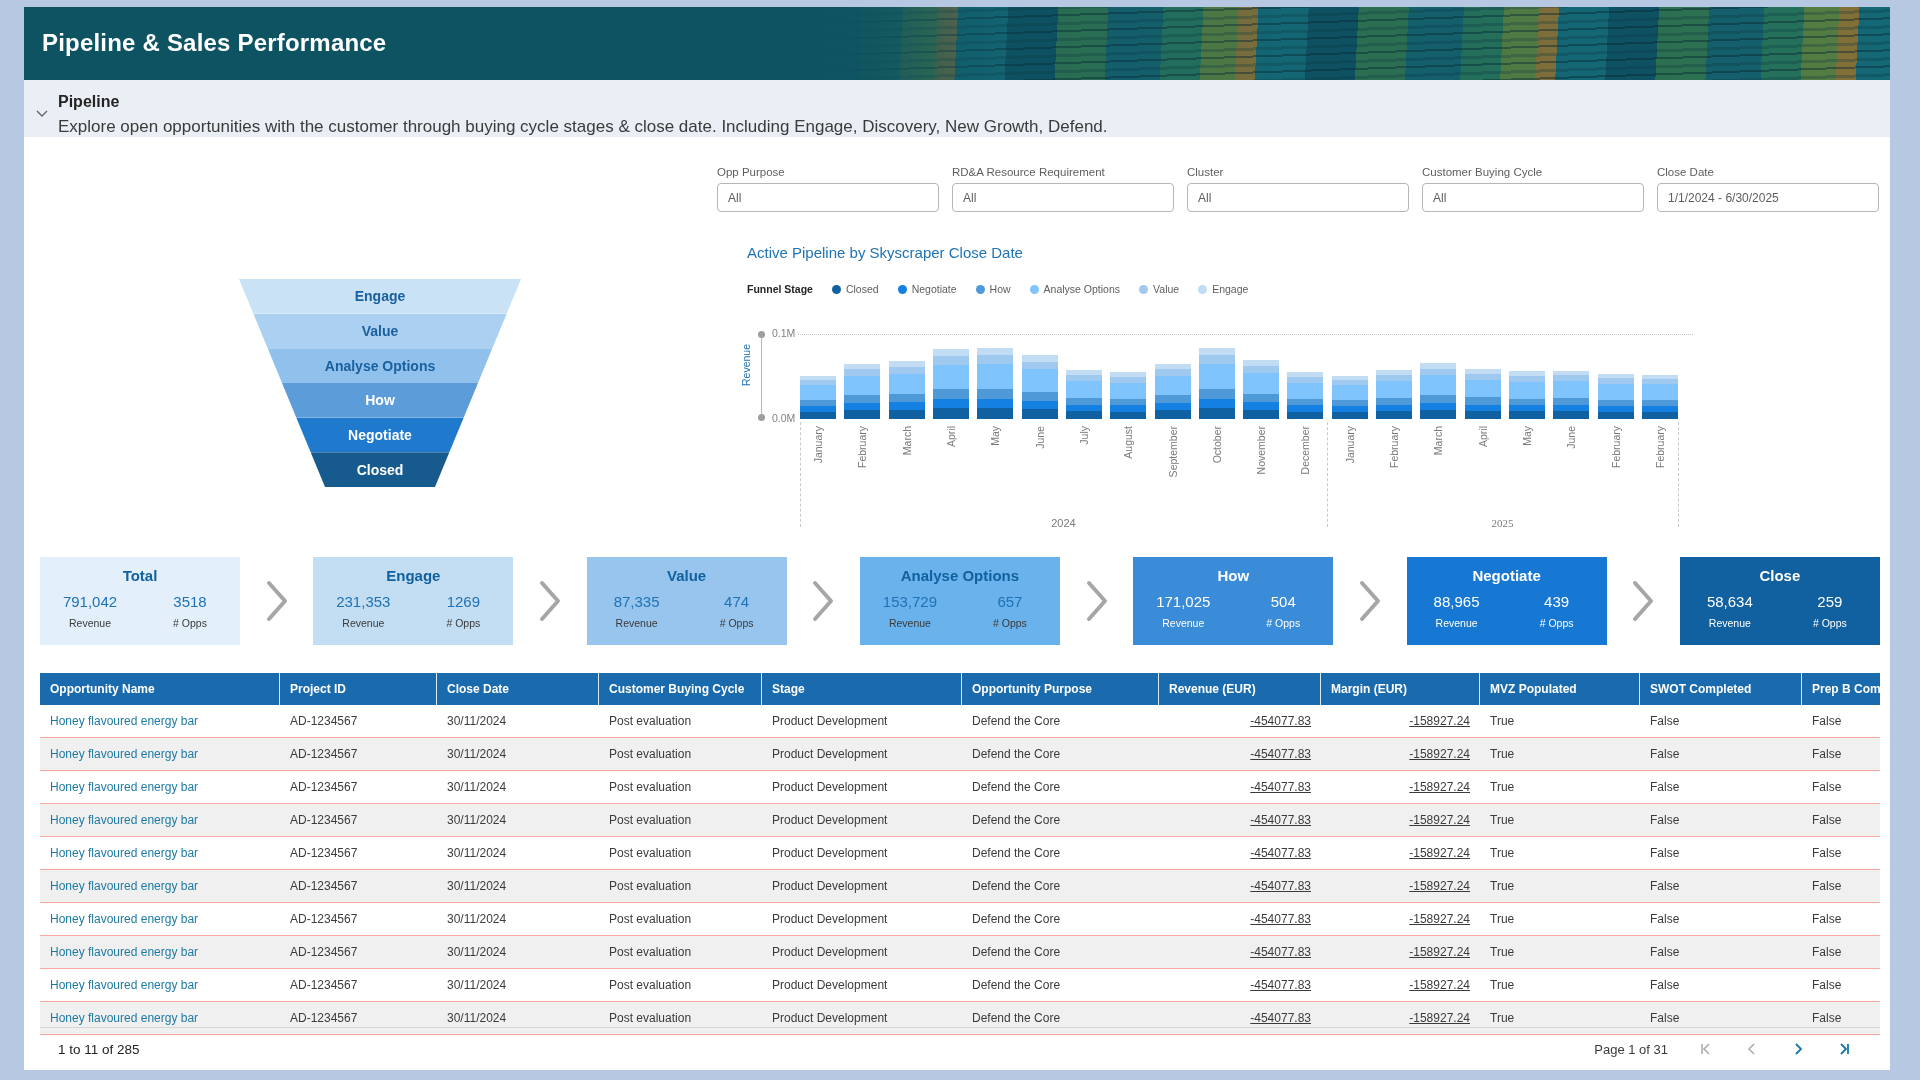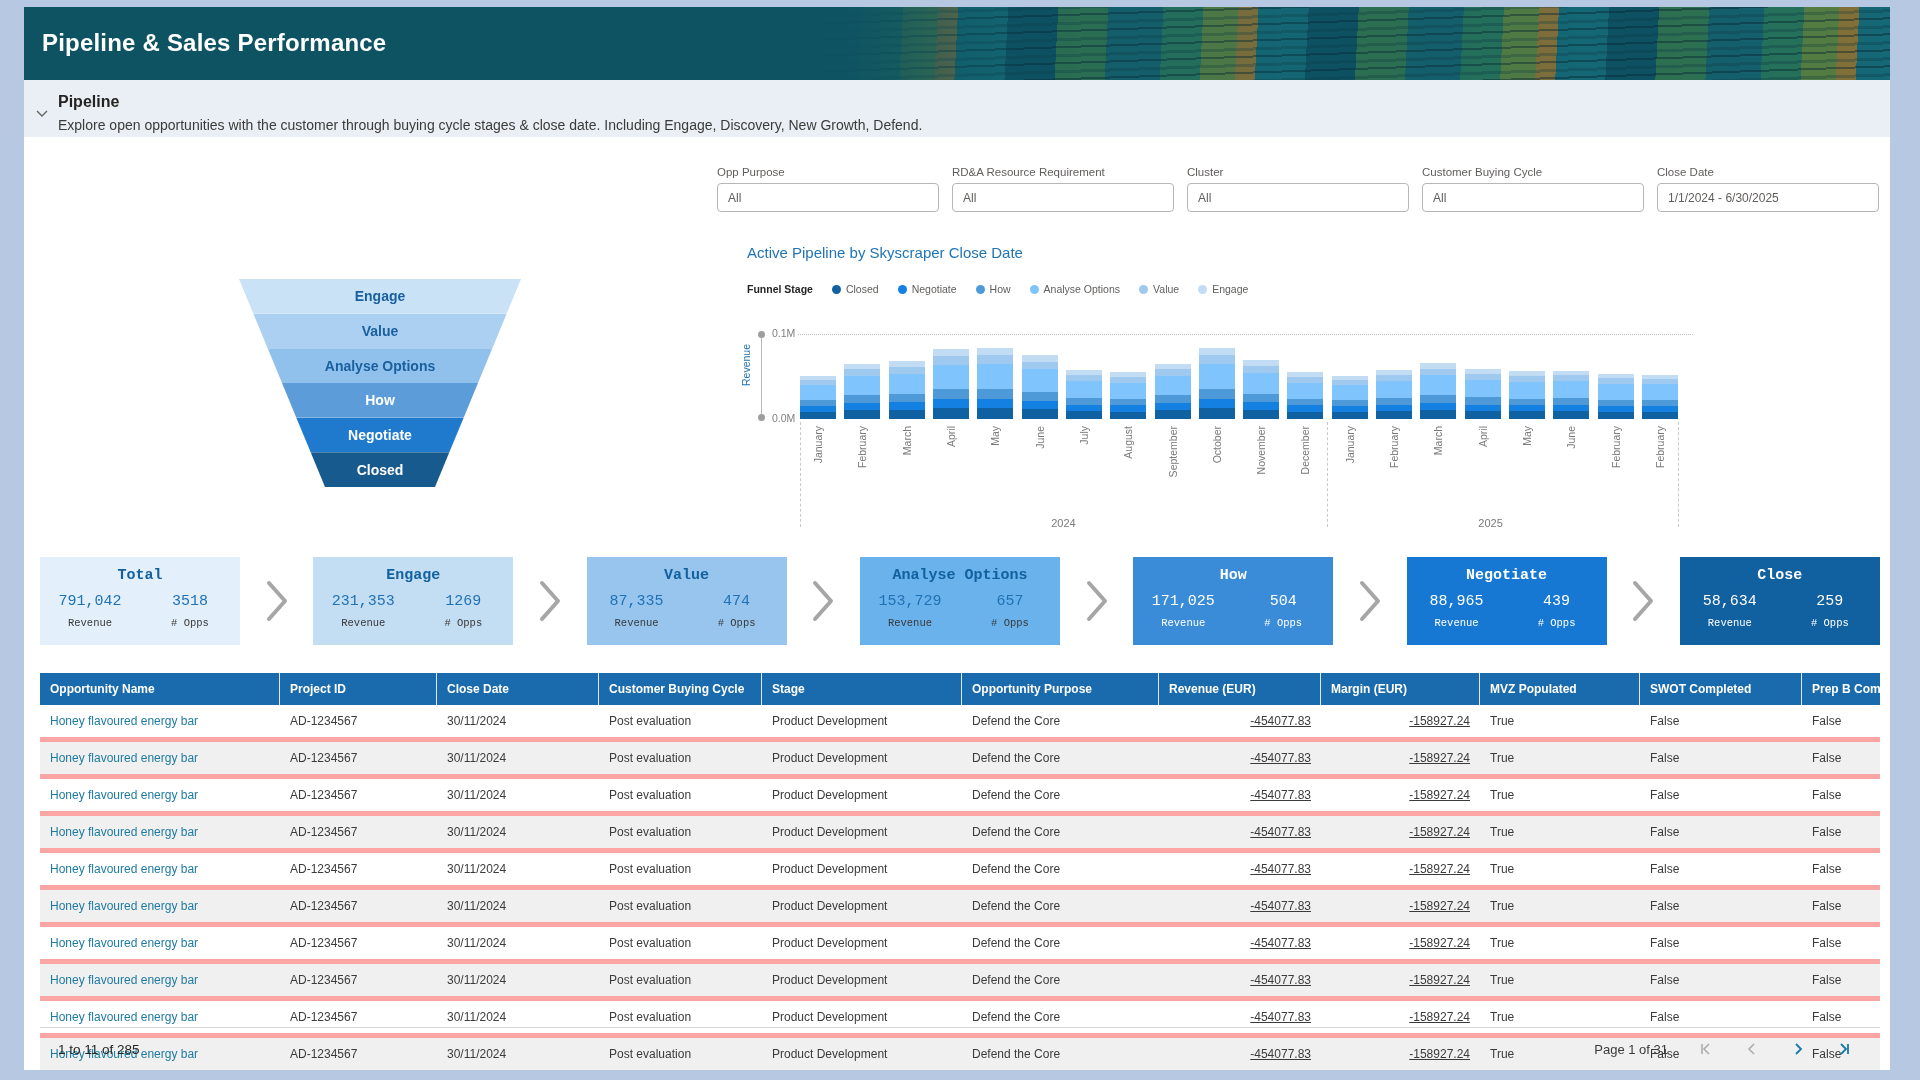--- a/index.html
+++ b/index.html
@@ -12,21 +12,21 @@
     background:
       linear-gradient(90deg,#0E5361 0%,rgba(14,83,97,.9) 6%,rgba(14,83,97,.38) 20%,rgba(14,83,97,.28) 100%),
       repeating-linear-gradient(178deg,rgba(5,20,30,.45) 0 2px,rgba(0,0,0,0) 2px 8px,rgba(10,40,50,.28) 8px 11px,rgba(0,0,0,0) 11px 16px),
       repeating-linear-gradient(93deg,#176470 0 55px,#2E7C58 55px 95px,#6F8C36 95px 130px,#B07A28 130px 150px,#17707E 150px 200px,#0D4F63 200px 250px,#3A7C4A 250px 300px);}
   #banner-title{position:absolute;left:18px;top:22px;color:#fff;font-size:24px;font-weight:700;letter-spacing:.2px;}
 
   
   #section{position:absolute;left:0;top:73px;width:100%;height:57px;background:#E9EFF4;}
   #section-chevron{position:absolute;left:12px;top:24px;}
   #section-title{position:absolute;left:34px;top:13px;font-size:16px;font-weight:700;color:#252423;}
-  #section-sub{position:absolute;left:34px;top:37px;font-size:14px;color:#3B3B3B;}
+  #section-sub{position:absolute;left:34px;top:37px;font-size:17px;color:#3B3B3B;}
 
   
   .filter{position:absolute;top:159px;width:222px;}
   .flabel{font-size:11.5px;color:#605E5C;margin-bottom:5px;}
   .fbox{height:27px;border:1px solid #B6B6B6;border-radius:4px;background:#fff;display:flex;align-items:center;padding:0 10px;font-size:12px;color:#605E5C;cursor:pointer;}
 
   
   #funnel{position:absolute;left:215px;top:272px;width:282px;height:208px;display:flex;flex-direction:column;}
   .slice{flex:1;display:flex;align-items:center;justify-content:center;font-size:14px;font-weight:700;cursor:pointer;}
 
@@ -45,37 +45,37 @@
   .xslot{width:36px;display:flex;justify-content:center;align-items:flex-start;}
   .xslot span{writing-mode:vertical-rl;transform:rotate(180deg);font-size:10.5px;color:#7A7A7A;white-space:nowrap;}
   .year{position:absolute;top:183px;text-align:center;font-size:11px;color:#7A7A7A;}
   .vsep{position:absolute;top:88px;height:105px;border-left:1px dashed #C9C9C9;}
   #ylab{position:absolute;left:716px;top:337px;writing-mode:vertical-rl;transform:rotate(180deg);font-size:10.5px;color:#2074B5;}
   .ytick{position:absolute;left:748px;font-size:10.5px;color:#808080;}
   #sliderline{position:absolute;left:737px;top:329px;height:81px;border-left:1px solid #B9B9B9;}
   .sdot{position:absolute;left:734px;width:7px;height:7px;border-radius:50%;background:#9E9E9E;}
 
   
-  #kpi{position:absolute;left:16px;top:550px;width:1840px;height:88px;display:flex;justify-content:space-between;align-items:center;font-family:Liberation Mono, monospace;}
+  #kpi{position:absolute;left:16px;top:550px;width:1840px;height:88px;display:flex;justify-content:space-between;align-items:center;}
   .kcard{width:200px;height:88px;display:flex;flex-direction:column;cursor:pointer;}
   .ktitle{text-align:center;font-size:15px;font-weight:700;margin-top:10px;}
   .kvals{display:flex;margin-top:9px;}
   .kv{flex:1;text-align:center;font-size:15px;}
   .klabs{display:flex;margin-top:7px;}
   .kl{flex:1;text-align:center;font-size:10.5px;}
   .kcard.light .ktitle{color:#11619F;} .kcard.light .kv{color:#1F72B5;} .kcard.light .kl{color:#3A3A3A;}
   .kcard.dark .ktitle,.kcard.dark .kv,.kcard.dark .kl{color:#fff;}
   .kchev{display:flex;align-items:center;}
 
   
   #table{position:absolute;left:16px;top:666px;width:1840px;}
   .thead{display:flex;background:#1A6BAD;height:32px;}
   .th{color:#fff;font-weight:700;font-size:12px;display:flex;align-items:center;padding:0 10px;box-sizing:border-box;border-right:1px solid rgba(255,255,255,.85);overflow:hidden;white-space:nowrap;cursor:pointer;}
   .th:last-child{border-right:none;}
-  .trow{display:flex;height:32px;border-bottom:5px solid #fca5a5;background:#fff;}
+  .trow{display:flex;height:32px;border-bottom:1px solid #fca5a5;background:#fff;}
   .trow.alt{background:#F0F0F0;}
   .td{font-size:12px;color:#3B3B3B;display:flex;align-items:center;padding:0 10px;box-sizing:border-box;overflow:hidden;white-space:nowrap;}
   .td.right{justify-content:flex-end;text-decoration:underline;}
   .link{color:#1F7AA2;cursor:pointer;}
 
   
   #tfoot{position:absolute;left:16px;top:1020px;width:1840px;height:42px;border-top:1px solid #D6D6D6;display:flex;align-items:center;justify-content:space-between;}
   #range{font-size:13.5px;color:#252423;padding-left:18px;}
   #pager{display:flex;align-items:center;gap:30px;padding-right:28px;font-size:13px;color:#3B3B3B;}
   .pbtn{background:none;border:none;padding:0;display:flex;align-items:center;cursor:pointer;}
@@ -400,21 +400,21 @@
           <span>June</span>
         </div>
         <div class="xslot">
           <span>February</span>
         </div>
         <div class="xslot">
           <span>February</span>
         </div>
       </div>
   <div class="year" style="left: 0px; width: 526.8px;">2024</div>
-      <div class="year" style="left: 515px; width: 351.2px;">2025</div>
+      <div class="year" style="left: 527px; width: 351.2px; font-family: Liberation Serif, serif;">2025</div>
       <div class="vsep" style="left: 0px;"></div>
       <div class="vsep" style="left: 527px;"></div>
       <div class="vsep" style="left: 878px;"></div>
     </div>
 
   <div id="kpi">
       <div class="kcard light" style="background: rgb(227, 239, 250);">
         <div class="ktitle">Total</div>
         <div class="kvals">
           <div class="kv">791,042</div>

